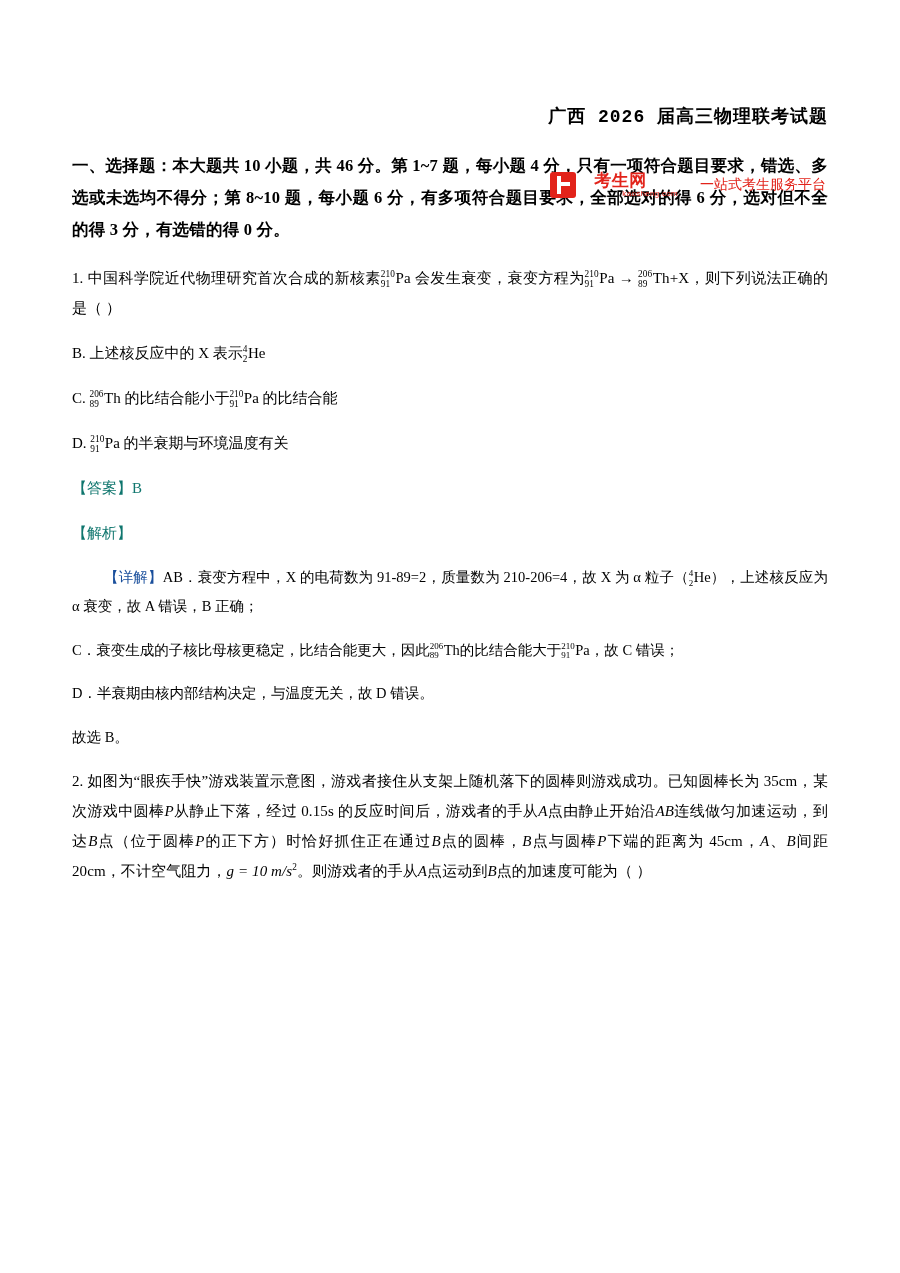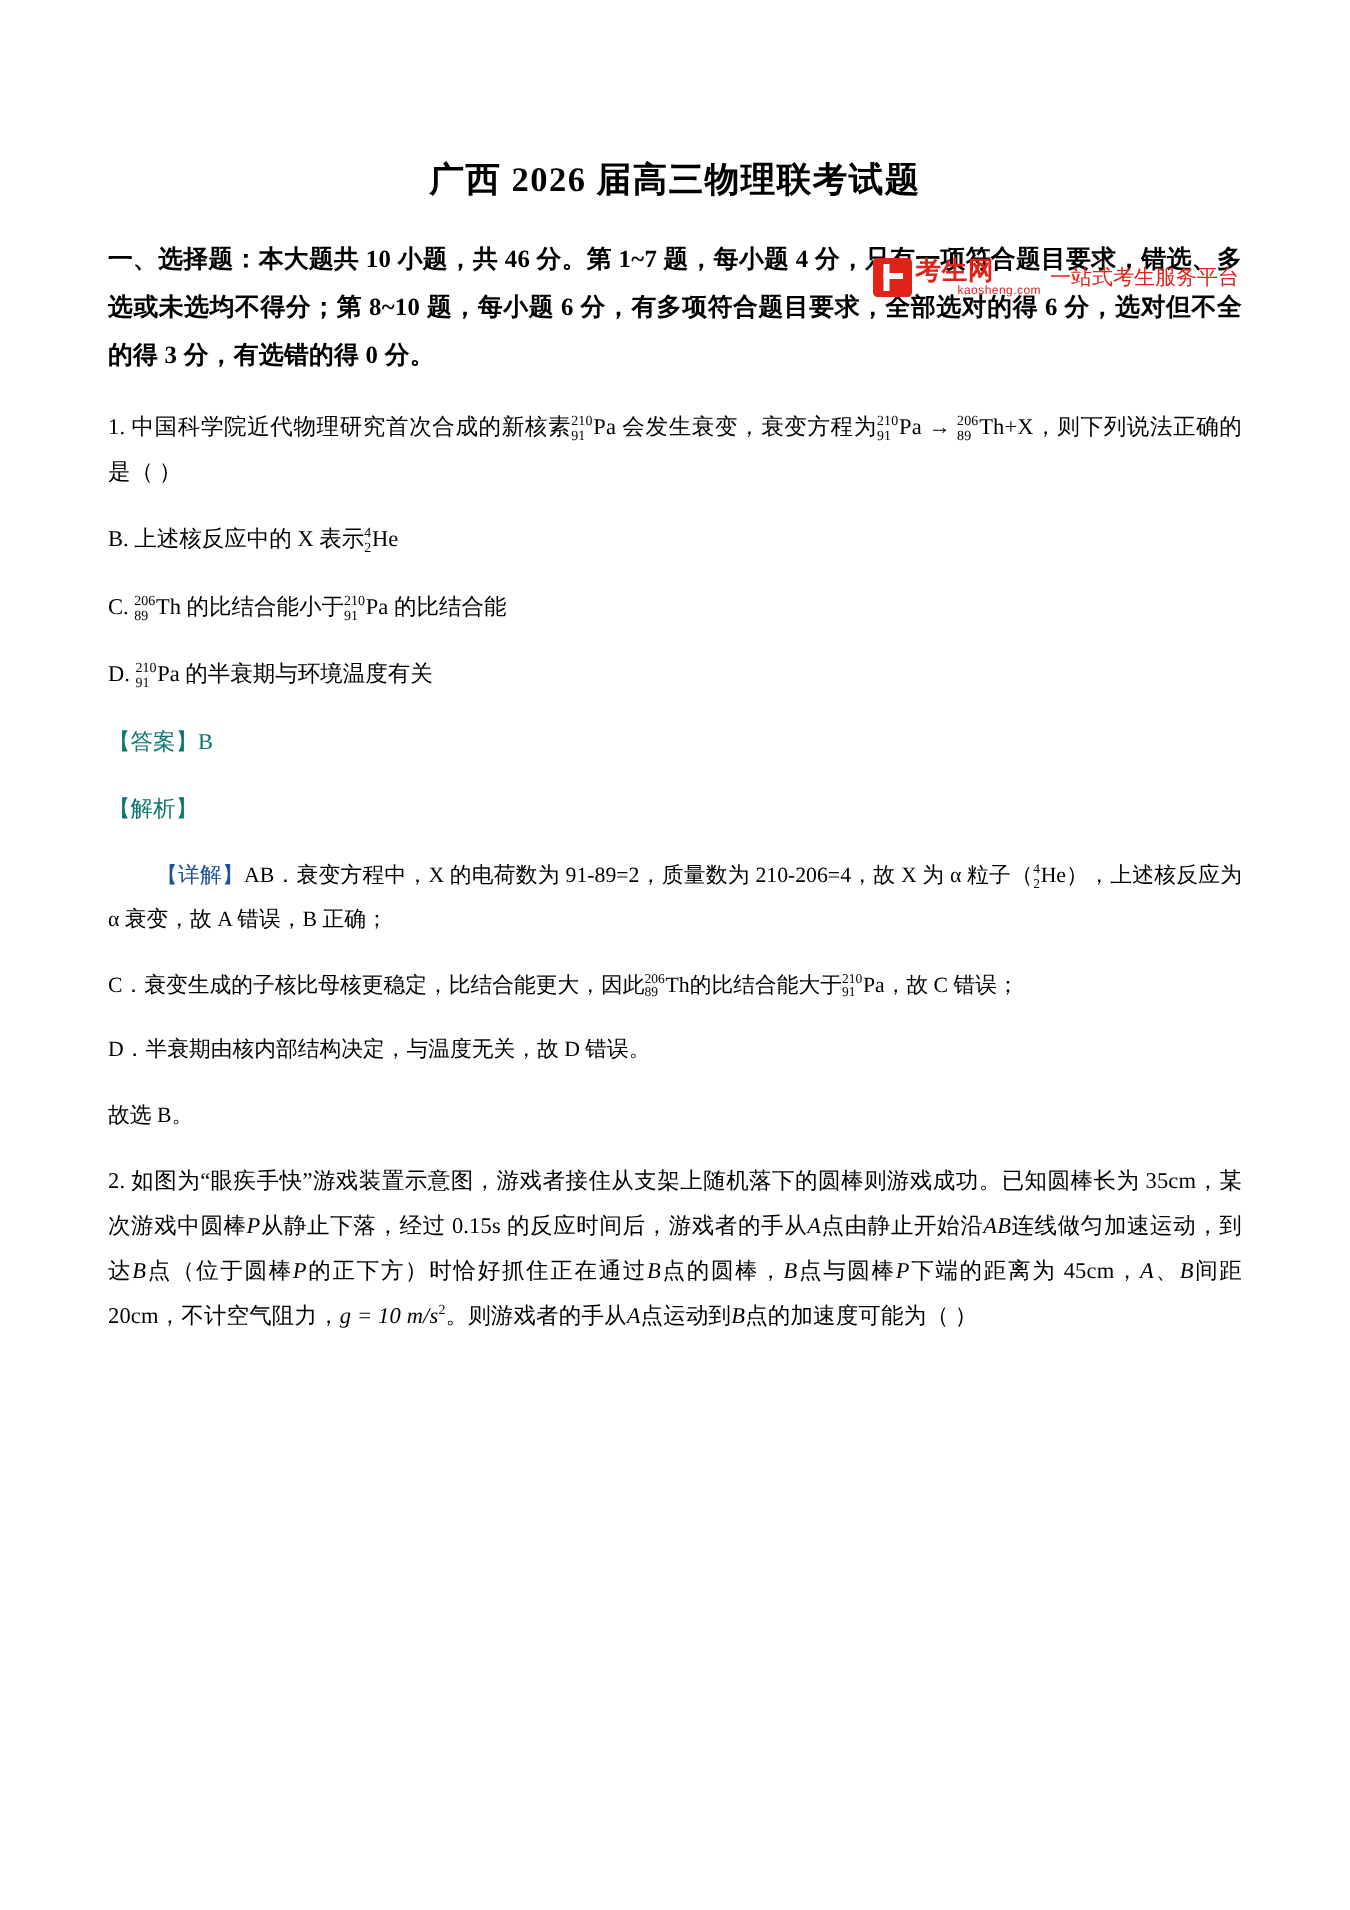--- a/index.html
+++ b/index.html
@@ -23,21 +23,21 @@
     padding: 0 72px;
   }
 
   
   .logo {
     position: absolute;
     top: 68px;
     right: 74px;
     display: flex;
     align-items: center;
-    gap: 2px;
+    gap: 18px;
     margin-left: 43px;
   }
   .logo-mark {
     width: 26px;
     height: 26px;
     background: #e2231a;
     border-radius: 3px;
     position: relative;
   }
   .logo-mark::before {
@@ -80,26 +80,26 @@
   .logo-slogan {
     font-family: Liberation Mono, monospace;
     font-size: 14px;
     color: #e2231a;
     margin-left: 4px;
     align-self: center;
   }
 
   
   .doc-title {
-    text-align: center;
-    font-size: 23px;
+    text-align: right;
+    font-size: 18px;
     font-weight: bold;
     margin: 104px 0 0 0;
     letter-spacing: 1px;
-    font-family: Liberation Serif, serif;
+    font-family: Liberation Mono, monospace;
   }
 
   
   .section-head {
     margin-top: 22px;
     font-size: 16.5px;
     font-weight: bold;
     line-height: 1.95;
     text-align: justify;
     letter-spacing: 0.2px;

